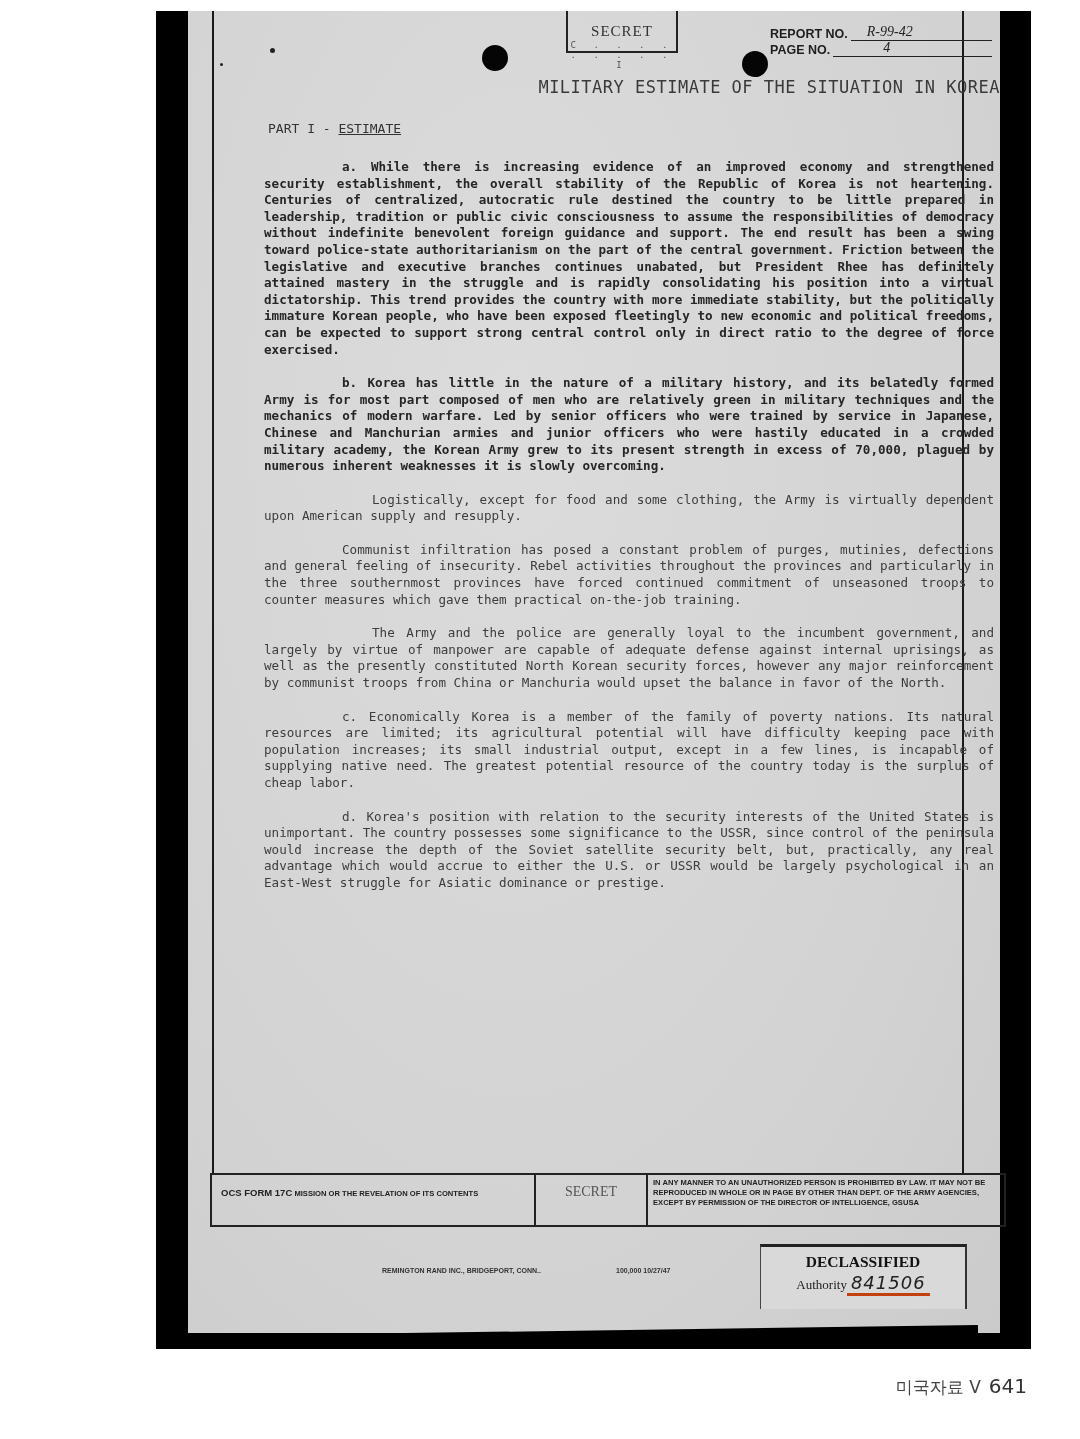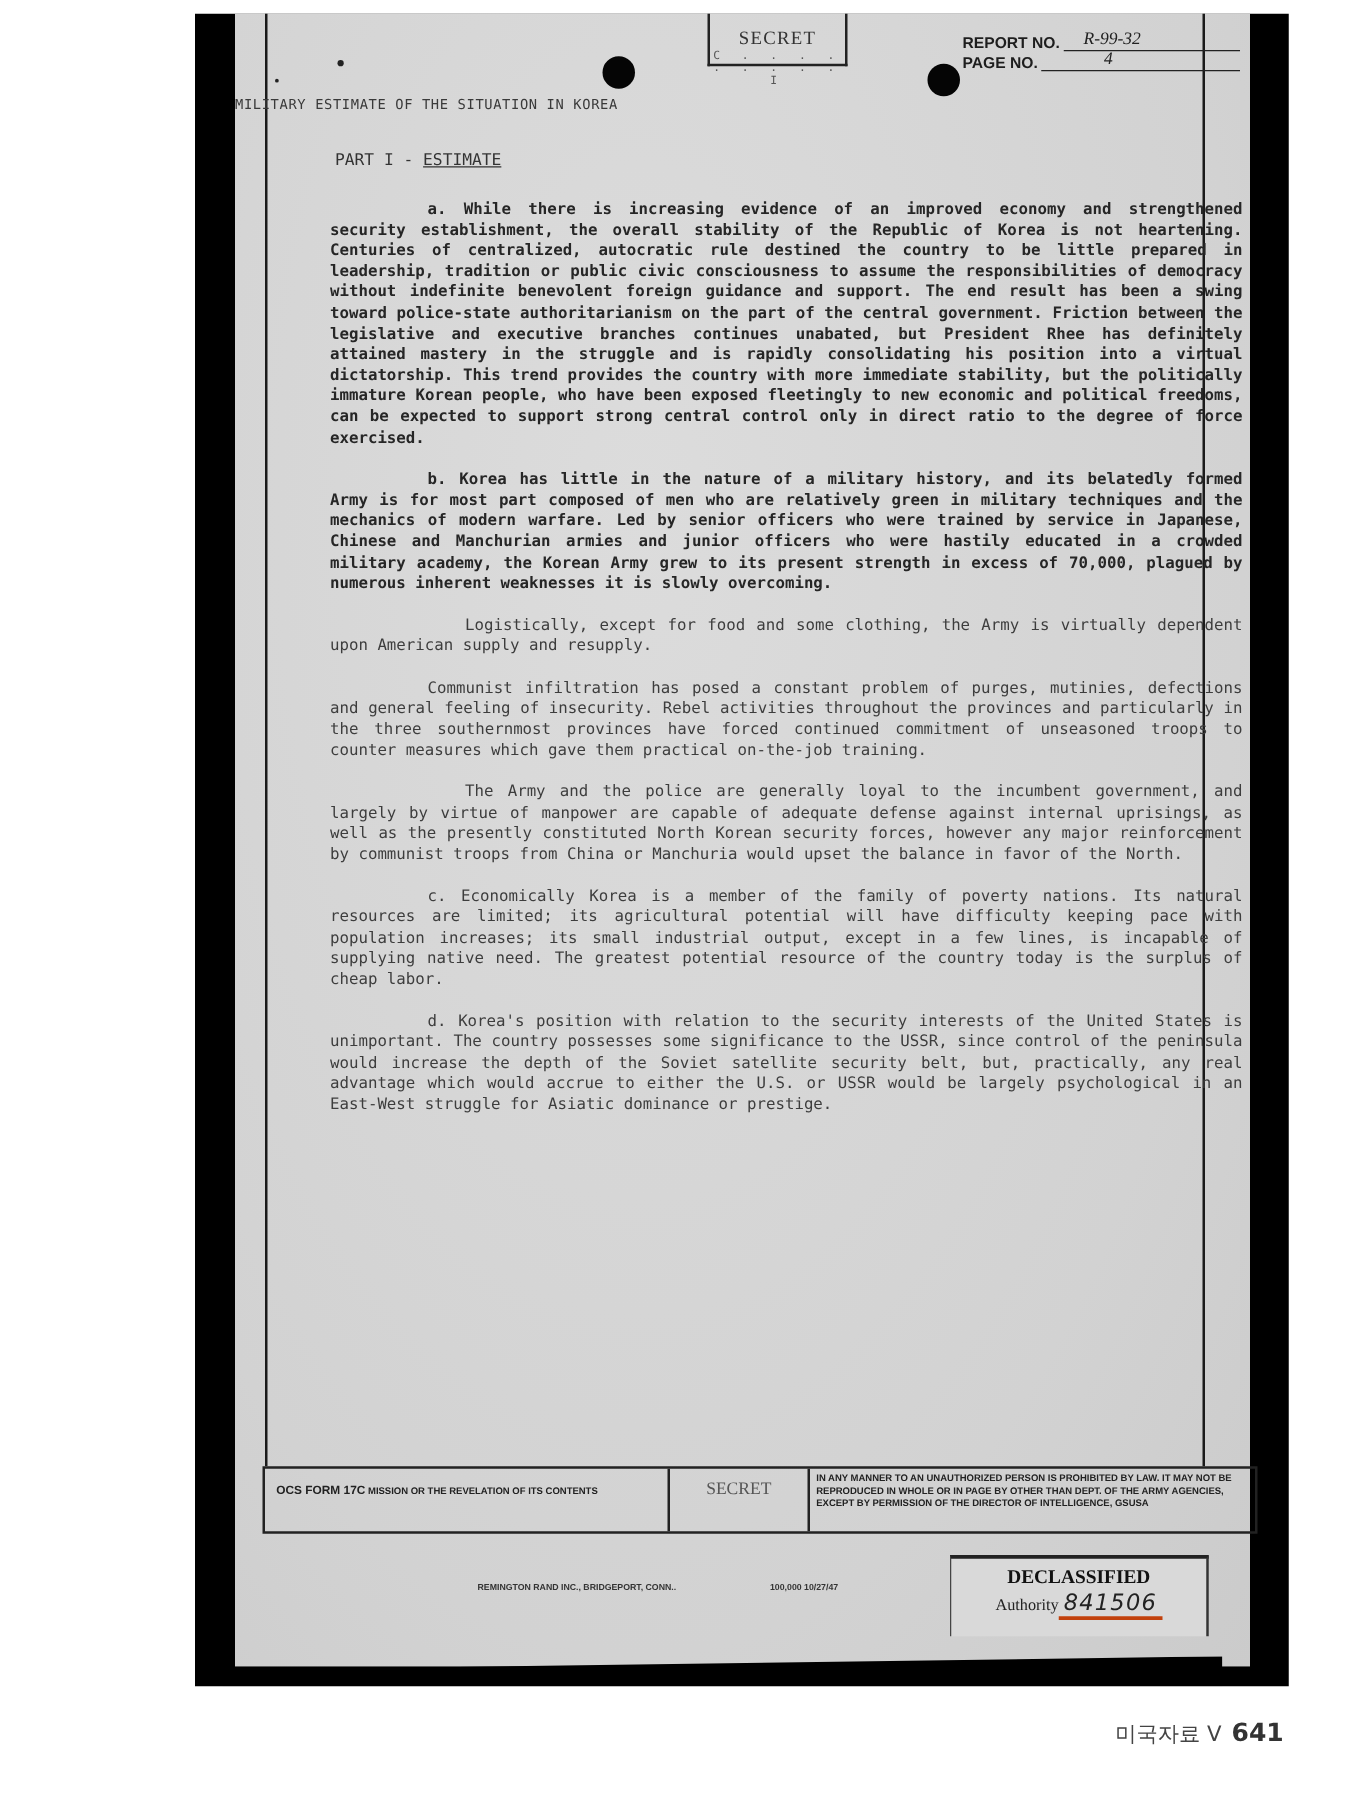--- a/index.html
+++ b/index.html
@@ -11,39 +11,39 @@
                 clip-path: polygon(0 100%, 0 60%, 15% 40%, 100% 0, 100% 100%); }
   .frame { position:absolute; left:24px; top:0; width:748px; height:1162px; border-left:2px solid #1a1a1a; border-right:2px solid #1a1a1a; }
   .hole { position:absolute; width:26px; height:26px; border-radius:50%; background:#050505; }
   .dot { position:absolute; width:5px; height:5px; border-radius:50%; background:#222; }
   .secret-box { position:absolute; left:378px; top:0; width:108px; height:40px; border:2px solid #222; border-top:none; text-align:center; }
   .secret-box .t { font-family:"Liberation Serif", serif; font-size:15px; color:#333; margin-top:12px; letter-spacing:1px; }
   .secret-box .s { font-size:9px; color:#555; letter-spacing:6px; }
   .report { position:absolute; left:582px; top:14px; width:222px; font-family:"Liberation Sans", sans-serif; font-weight:bold; font-size:12.5px; color:#1e1e1e; }
   .report .row { display:flex; align-items:flex-end; height:16px; }
   .report .line { flex:1; border-bottom:1.5px solid #222; margin-left:3px; height:14px; font-family:"Liberation Serif", serif; font-style:italic; font-weight:normal; font-size:14px; color:#222; padding-left:16px; line-height:12px; }
-  .title { position:absolute; left:0; width:812px; text-align:left; font-size:11px; color:#3a3a3a; letter-spacing:.5px; }
+  .title { position:absolute; left:0; width:812px; text-align:right; font-size:17px; color:#3a3a3a; letter-spacing:.5px; }
   .part { position:absolute; left:80px; top:110px; font-size:13px; color:#333; }
   .part u { text-decoration-thickness:1px;text-align:right; }
   .body { position:absolute; left:76px; top:148px; width:730px; font-size:12.6px; line-height:16.6px; color:#262626; font-weight:bold; }
   .body p { margin:0 0 17px 0; text-align:justify; text-align-last:left; }
   .body p.light { color:#3d3d3d; font-weight:normal; }
   .body .ind { display:inline-block; width:78px; }
   .body .ind2 { display:inline-block; width:108px; }
   .footer-bar { position:absolute; left:22px; top:1162px; width:792px; height:50px; border:2px solid #222; display:flex; font-family:"Liberation Sans", sans-serif; font-weight:bold; font-size:7.6px; line-height:10px; color:#222; }
   .footer-bar .l { width:316px; border-right:2px solid #222; padding:3px 3px; }
   .footer-bar .m { width:110px; border-right:2px solid #222; text-align:center; font-family:"Liberation Serif", serif; font-weight:normal; font-size:14px; color:#555; padding-top:12px; }
   .footer-bar .r { flex:1; padding:3px 5px; }
   .printer { position:absolute; top:1256px; font-family:"Liberation Sans", sans-serif; font-size:7px; font-weight:bold; color:#333; }
   .declass { position:absolute; left:572px; top:1233px; width:204px; height:62px; background:#d9d9d9; border-top:3px solid #222; border-left:1px solid #444; border-right:2px solid #333; text-align:center; font-family:"Liberation Serif", serif; }
   .declass .h { font-size:15.5px; font-weight:bold; color:#111; margin-top:6px; }
   .declass .a { font-size:13px; color:#222; margin-top:1px; }
   .declass .a .v { font-family:"DejaVu Sans", sans-serif; font-size:18px; border-bottom:3px solid #c2410c; padding:0 4px; font-style:italic; letter-spacing:1px; }
   .page-label { position:absolute; right:53px; top:1374px; font-family:"DejaVu Sans", sans-serif; font-size:17px; color:#444; }
-  .page-label .n { font-weight:bold; font-size:20px; color:#333; margin-left:8px; }
+  .page-label .n { font-weight:normal; font-size:20px; color:#333; margin-left:8px; }
 </style>
 </head>
 <body>
 
 <div class="scan">
   <div class="paper">
     <div class="frame"></div>
 
     <div class="hole" style="left:294px; top:34px;"></div>
     <div class="hole" style="left:554px; top:40px;"></div>
@@ -51,21 +51,21 @@
     <div class="dot" style="left:32px; top:52px; width:3px; height:3px;"></div>
 
     <div class="secret-box">
       <div class="t">SECRET</div>
       <div class="s">C . . . . . . . . . I</div>
     </div>
 
     <div class="report">
       <div class="row">
         <span>REPORT NO.</span>
-        <span class="line">R-99-32</span>
+        <span class="line">R-99-42</span>
       </div>
       <div class="row">
         <span>PAGE NO.</span>
         <span class="line" style="padding-left:50px;">4</span>
       </div>
     </div>
 
     <div class="title" style="top:66px;">MILITARY ESTIMATE OF THE SITUATION IN KOREA</div>
 
     <div class="part">

